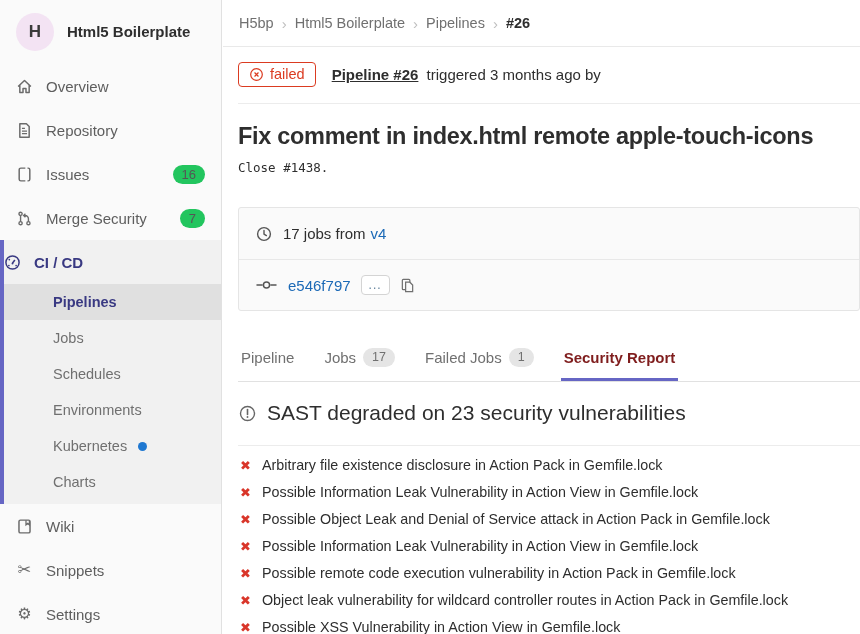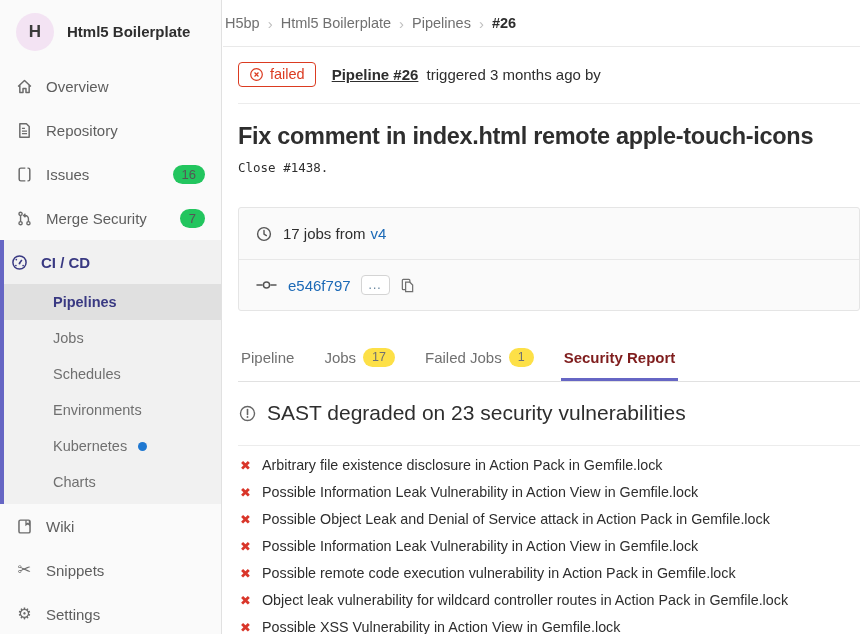--- a/index.html
+++ b/index.html
@@ -25,34 +25,34 @@
     height: 44px; display: flex; align-items: center; gap: 13px;
     padding: 0 16px; color: #5e5e5e; font-size: 15px; cursor: pointer;
   }
   .sb-item .ico { width: 17px; height: 17px; flex: 0 0 auto; color: #6b6b6b; display: flex; align-items: center; justify-content: center; }
   .sb-item .glyph { font-family: "DejaVu Sans", sans-serif; font-size: 16px; line-height: 1; color: #6b6b6b; }
   .pill {
     margin-left: auto; background: #22c55e; color: #555;
     border-radius: 10px; padding: 1px 9px; font-size: 13px; line-height: 17px;
   }
   .ci-section { border-left: 4px solid #6666c4; background: #f1f1f1; padding-bottom: 4px; }
-  .ci-section .sb-item { padding-left: 7px; }
+  .ci-section .sb-item { padding-left: 0; }
   .ci-head { color: #393982; font-weight: 700; }
   .ci-head .ico { color: #393982; }
   .sb-sub {
     height: 36px; display: flex; align-items: center;
     padding-left: 49px; font-size: 14.5px; color: #707070; cursor: pointer;
   }
   .sb-sub.active { background: #e0e0e0; color: #393982; font-weight: 700; }
   .blue-dot { width: 9px; height: 9px; border-radius: 50%; background: #1f78d1; margin-left: 11px; }
 
   
   .main { margin-left: 223px; height: 100%; }
   .breadcrumb {
-    height: 47px; display: flex; align-items: center; padding: 0 2px;
+    height: 47px; display: flex; align-items: center; padding: 0 16px;
     border-bottom: 1px solid #e9e9e9; font-size: 14.5px; color: #707070;
   }
   .breadcrumb .crumb { color: #707070; cursor: pointer; }
   .breadcrumb .sep { margin: 0 8px; color: #bfbfbf; font-size: 15px; }
   .breadcrumb .current { font-weight: 700; color: #2e2e2e; }
 
   .content { padding-left: 15px; }
 
   .status-row { display: flex; align-items: center; padding: 15px 0 16px; border-bottom: 1px solid #ececec; }
   .badge-failed {
@@ -78,21 +78,21 @@
     border-radius: 4px; background: #fff; color: #5f7f9a; font-size: 12px;
     letter-spacing: 1px; line-height: 14px; cursor: pointer;
   }
   .copy-btn { background: none; border: none; color: #707070; cursor: pointer; display: flex; padding: 0; }
 
   .tabs { margin-top: 25px; display: flex; border-bottom: 1px solid #e1e1e1; }
   .tab {
     display: flex; align-items: center; gap: 7px; padding: 12px 3px 14px;
     margin-right: 24px; color: #707070; font-size: 15px; cursor: pointer;
   }
-  .tab .pill { margin-left: 0; background: #fde047; color: #707070; font-size: 12.5px; }
+  .tab .pill { margin-left: 0; background: #e5e5e5; color: #707070; font-size: 12.5px; }
   .tab.active { color: #7f1d1d; font-weight: 700; border-bottom: 3px solid #6666c4; padding-bottom: 11px; }
 
   .sast-row {
     display: flex; align-items: center; gap: 11px; padding: 19px 0 20px;
     border-bottom: 1px solid #ececec; font-size: 21px;
   }
   .alert-ico { color: #666; display: flex; margin-left: 1px; }
 
   .vuln-list { padding-top: 6px; }
   .vuln-row { display: flex; align-items: flex-start; padding: 4px 0; font-size: 14.3px; line-height: 19px; cursor: pointer; }

